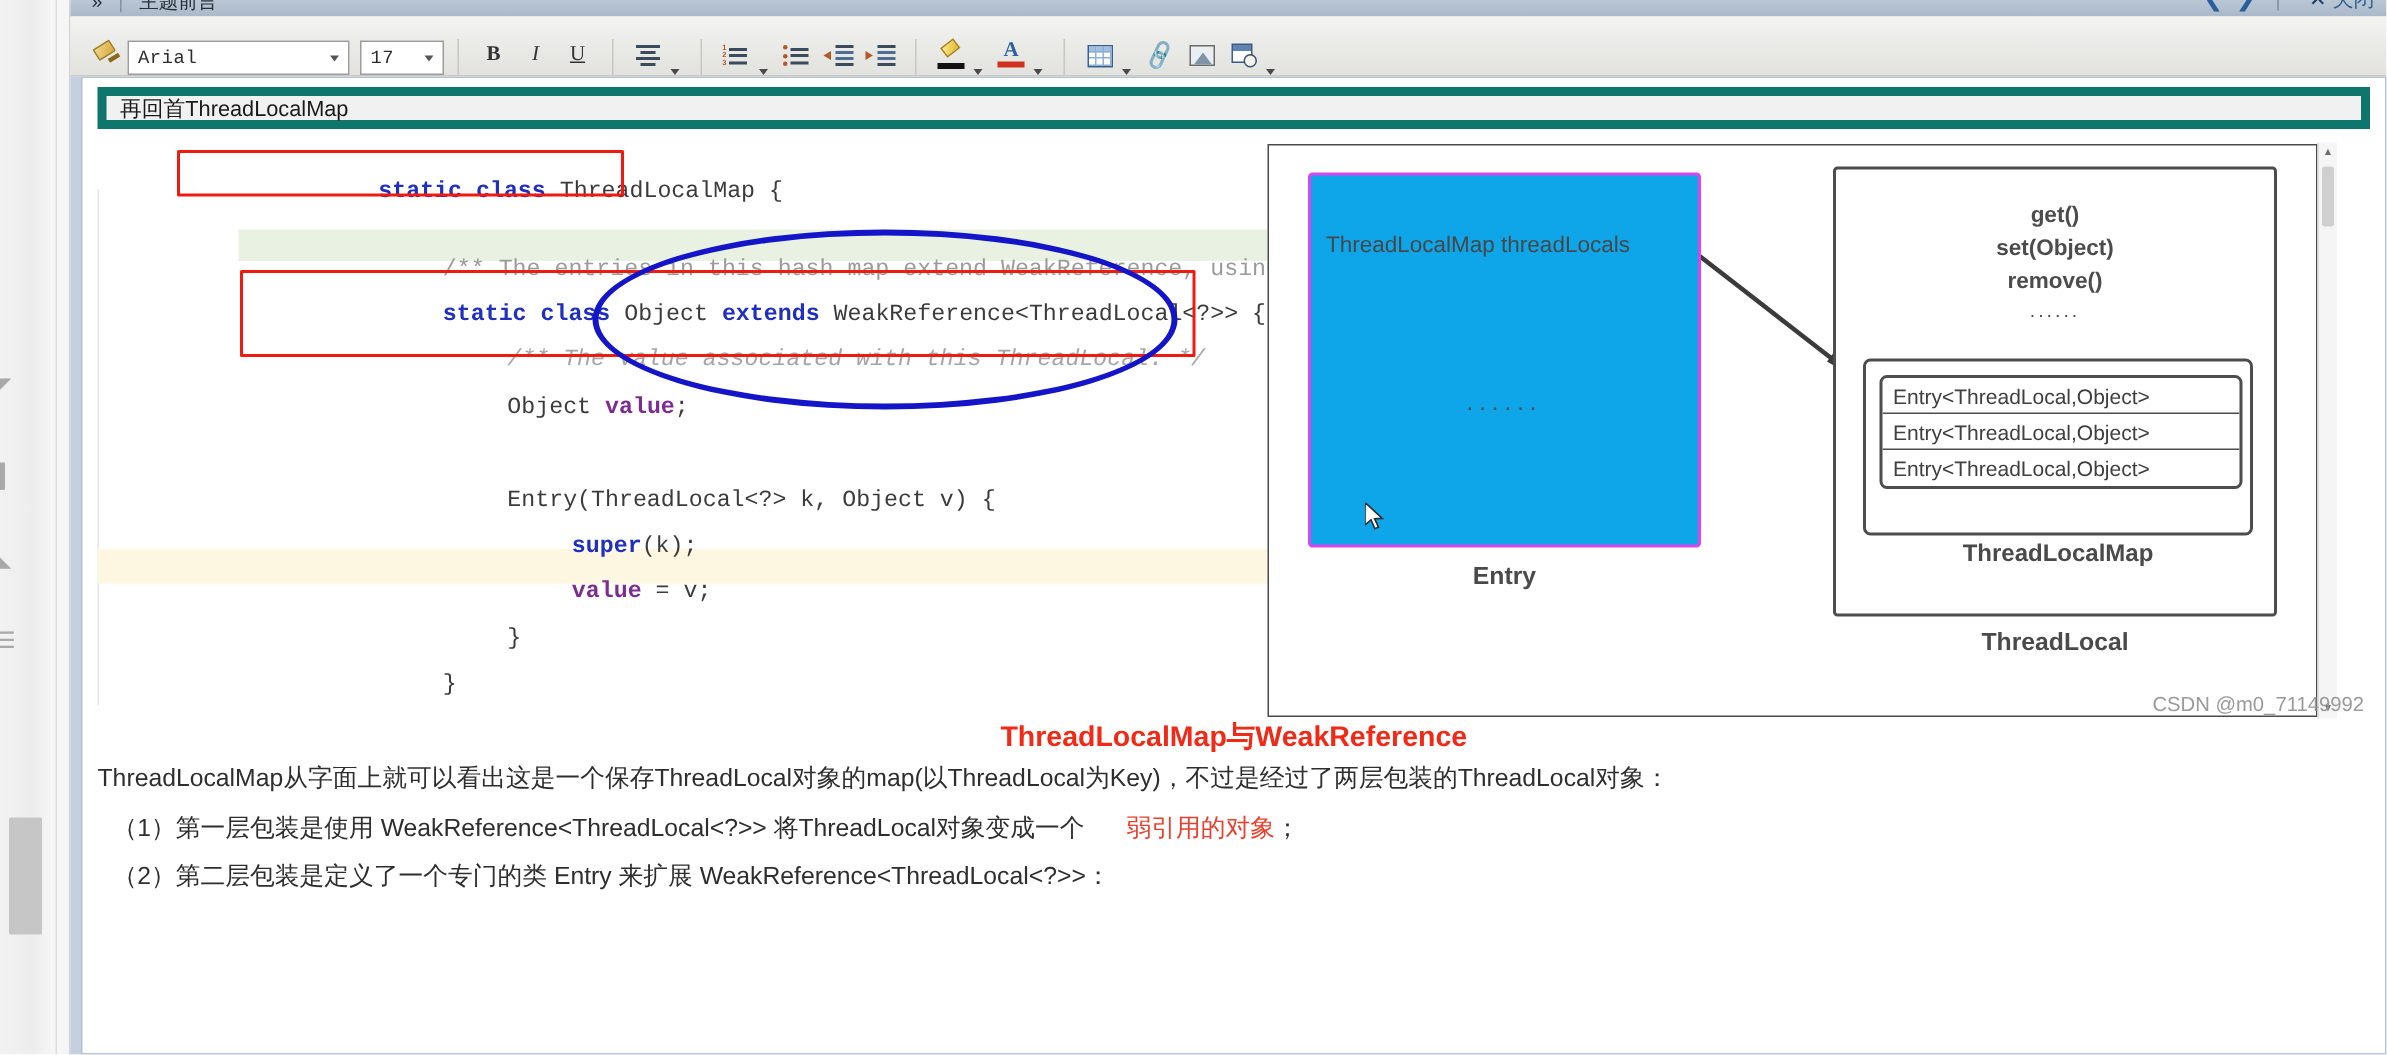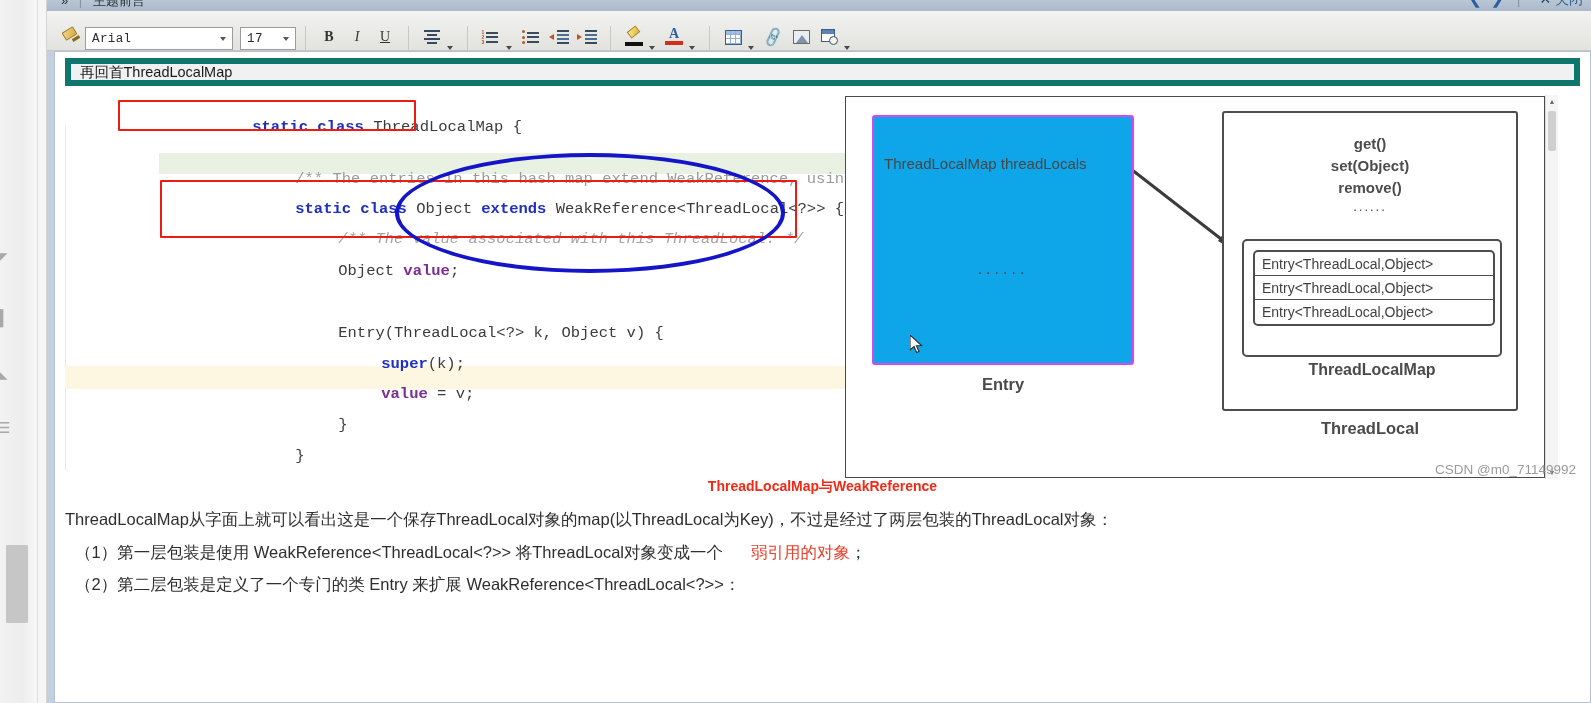--- a/index.html
+++ b/index.html
@@ -302,21 +302,21 @@
     font-size: 16px; font-weight: bold; color: #4a4a4a;
   }
   .tl-cap {
     position: absolute; left: 376px; top: 322px; width: 296px; text-align: center;
     font-size: 16.5px; font-weight: bold; color: #4a4a4a;
   }
 
   
   .caption {
     position: absolute; left: 0; right: 0; top: 392px; text-align: center;
-    font-size: 14px; font-weight: bold; color: #f02a17;
+    font-size: 19px; font-weight: bold; color: #f02a17;
     font-family: "Liberation Sans", sans-serif;
   }
 
   
   .paras { position: absolute; left: 10px; top: 425px; right: 20px; }
   .para {
     font-size: 16.5px; color: #2e2e2e; line-height: 1.0;
     margin-bottom: 16px; white-space: nowrap;
     font-family: "Liberation Sans", sans-serif;
   }

